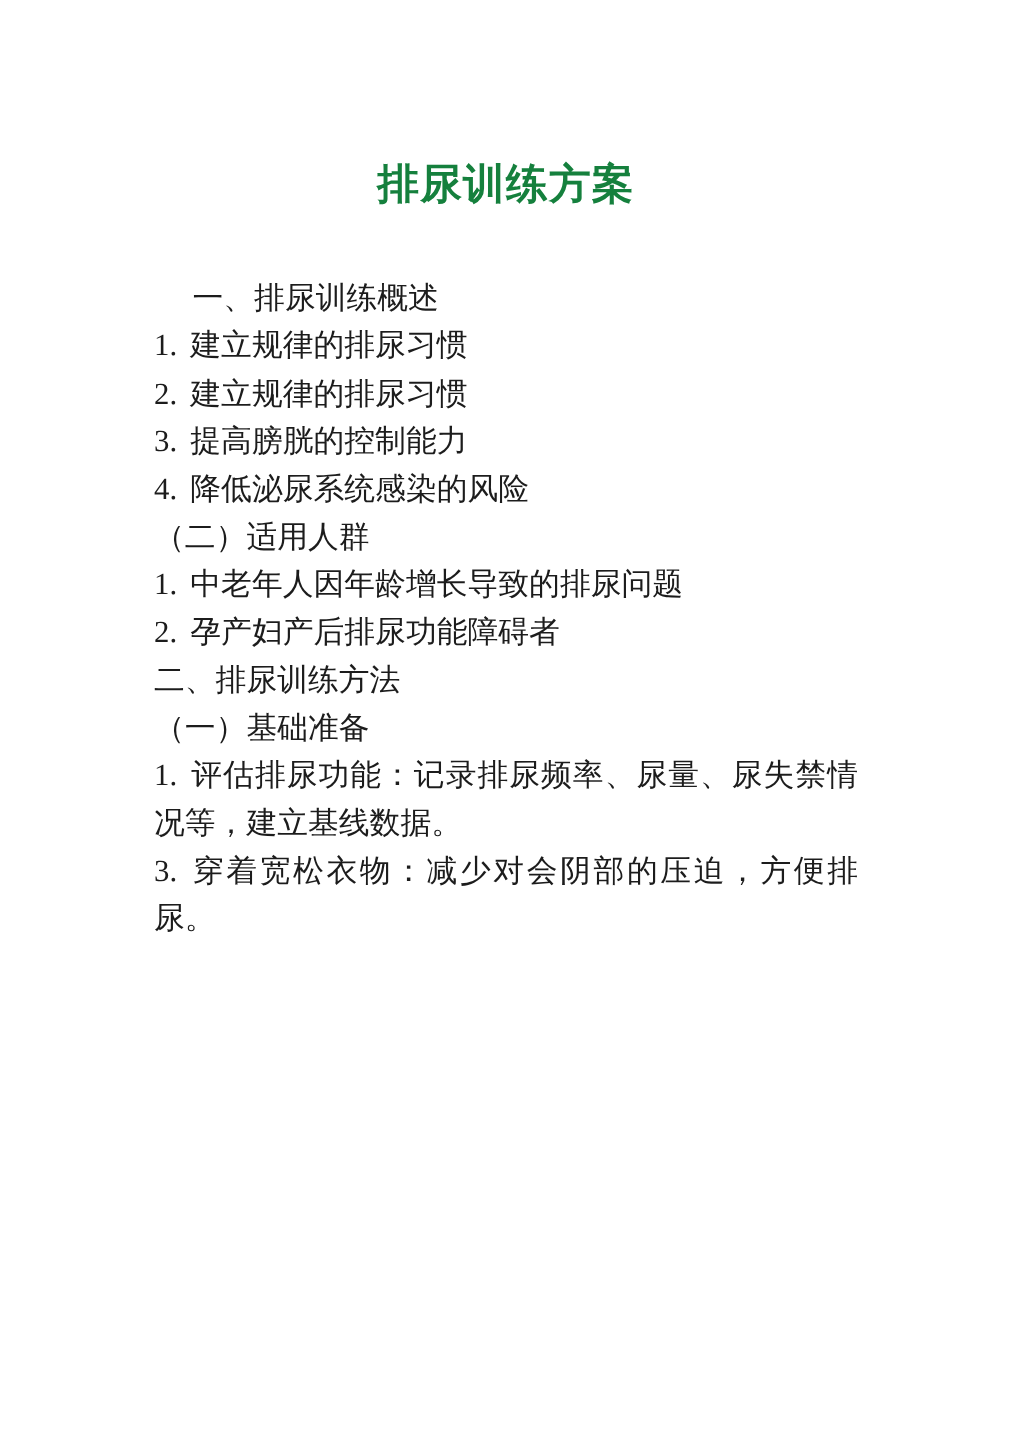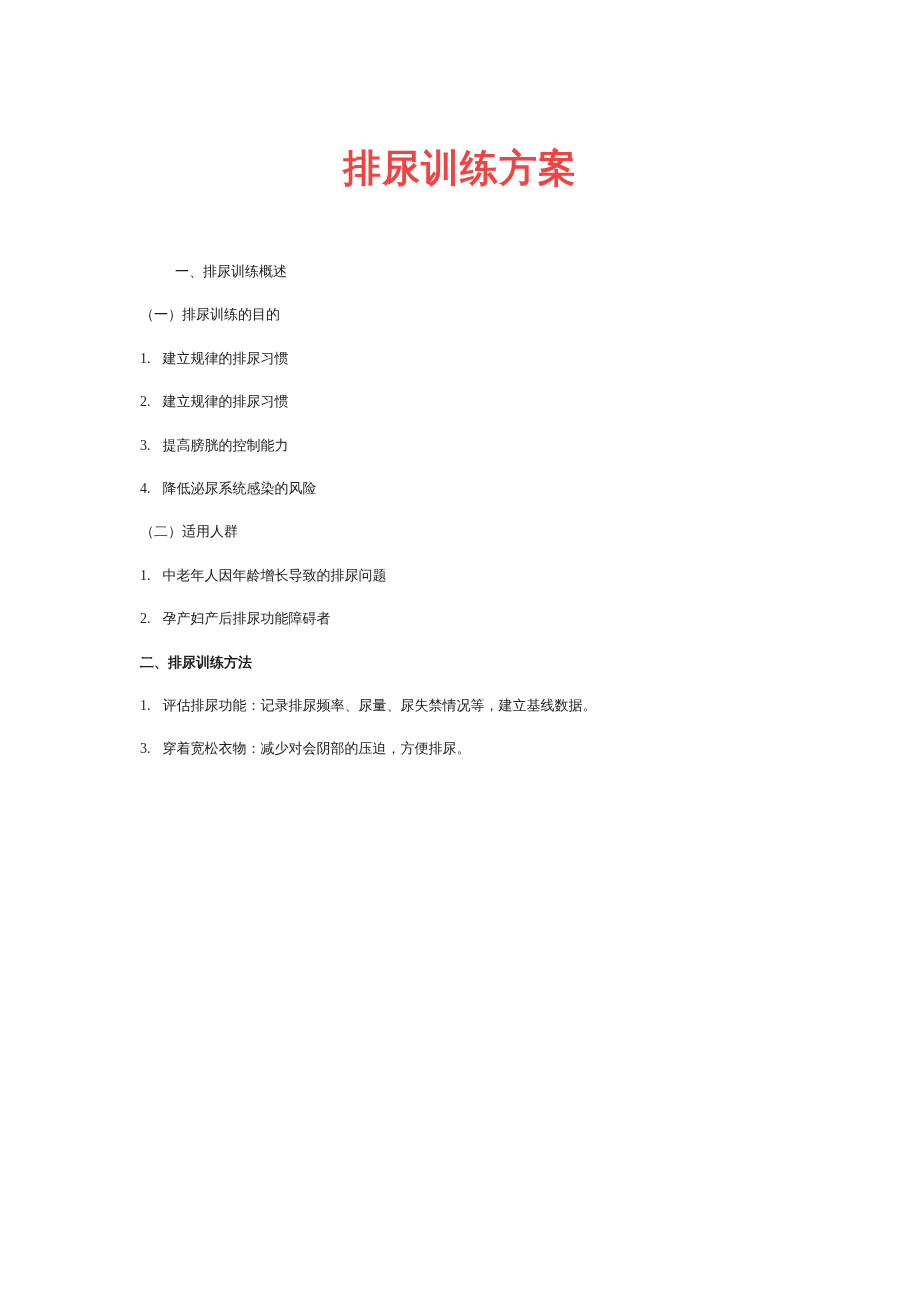--- a/index.html
+++ b/index.html
@@ -13,65 +13,65 @@
     padding-top: 146px;
     font-family: "Liberation Serif", "DejaVu Serif", serif;
     color: #1c1c1c;
   }
   .doc-title {
     text-align: center;
     font-family: "Liberation Sans", "DejaVu Sans", sans-serif;
     font-weight: bold;
     font-size: 38px;
     line-height: 44px;
-    color: #ef4444;
+    color: #15803d;
     letter-spacing: 1px;
   }
   .content {
     margin: 60px 140px 0 140px;
     width: 640px;
-    font-size: 14px;
+    font-size: 28px;
     line-height: 43.4px;
     text-align: justify;
   }
   .content > div, .content > p { margin: 0; }
   .heading-indent { padding-left: 35px; }
-  .bold-heading { font-weight: bold; }
+  .bold-heading { font-weight: normal; }
   .para { text-align: justify; }
   .list-item { text-align: justify; }
   .item-num {
     display: inline;
     margin-right: 12px;
     font-family: "Liberation Serif", "DejaVu Serif", serif;
   }
 </style>
 </head>
 <body>
 
 <div class="page">
 
   <div class="doc-title">排尿训练方案</div>
 
   <div class="content">
 
     <div class="heading-indent">一、排尿训练概述</div>
 
 
-    <div>（一）排尿训练的目的</div>
 
     <div class="list-item"><span class="item-num">1.</span><span>建立规律的排尿习惯</span></div>
     <div class="list-item"><span class="item-num">2.</span><span>建立规律的排尿习惯</span></div>
     <div class="list-item"><span class="item-num">3.</span><span>提高膀胱的控制能力</span></div>
     <div class="list-item"><span class="item-num">4.</span><span>降低泌尿系统感染的风险</span></div>
 
     <div>（二）适用人群</div>
 
     <div class="list-item"><span class="item-num">1.</span><span>中老年人因年龄增长导致的排尿问题</span></div>
     <div class="list-item"><span class="item-num">2.</span><span>孕产妇产后排尿功能障碍者</span></div>
 
     <div class="bold-heading">二、排尿训练方法</div>
 
+    <div>（一）基础准备</div>
 
     <div class="list-item"><span class="item-num">1.</span><span>评估排尿功能：记录排尿频率、尿量、尿失禁情况等，建立基线数据。</span></div>
     <div class="list-item"><span class="item-num">3.</span><span>穿着宽松衣物：减少对会阴部的压迫，方便排尿。</span></div>
 
   </div>
 </div>
 
 </body></html>

